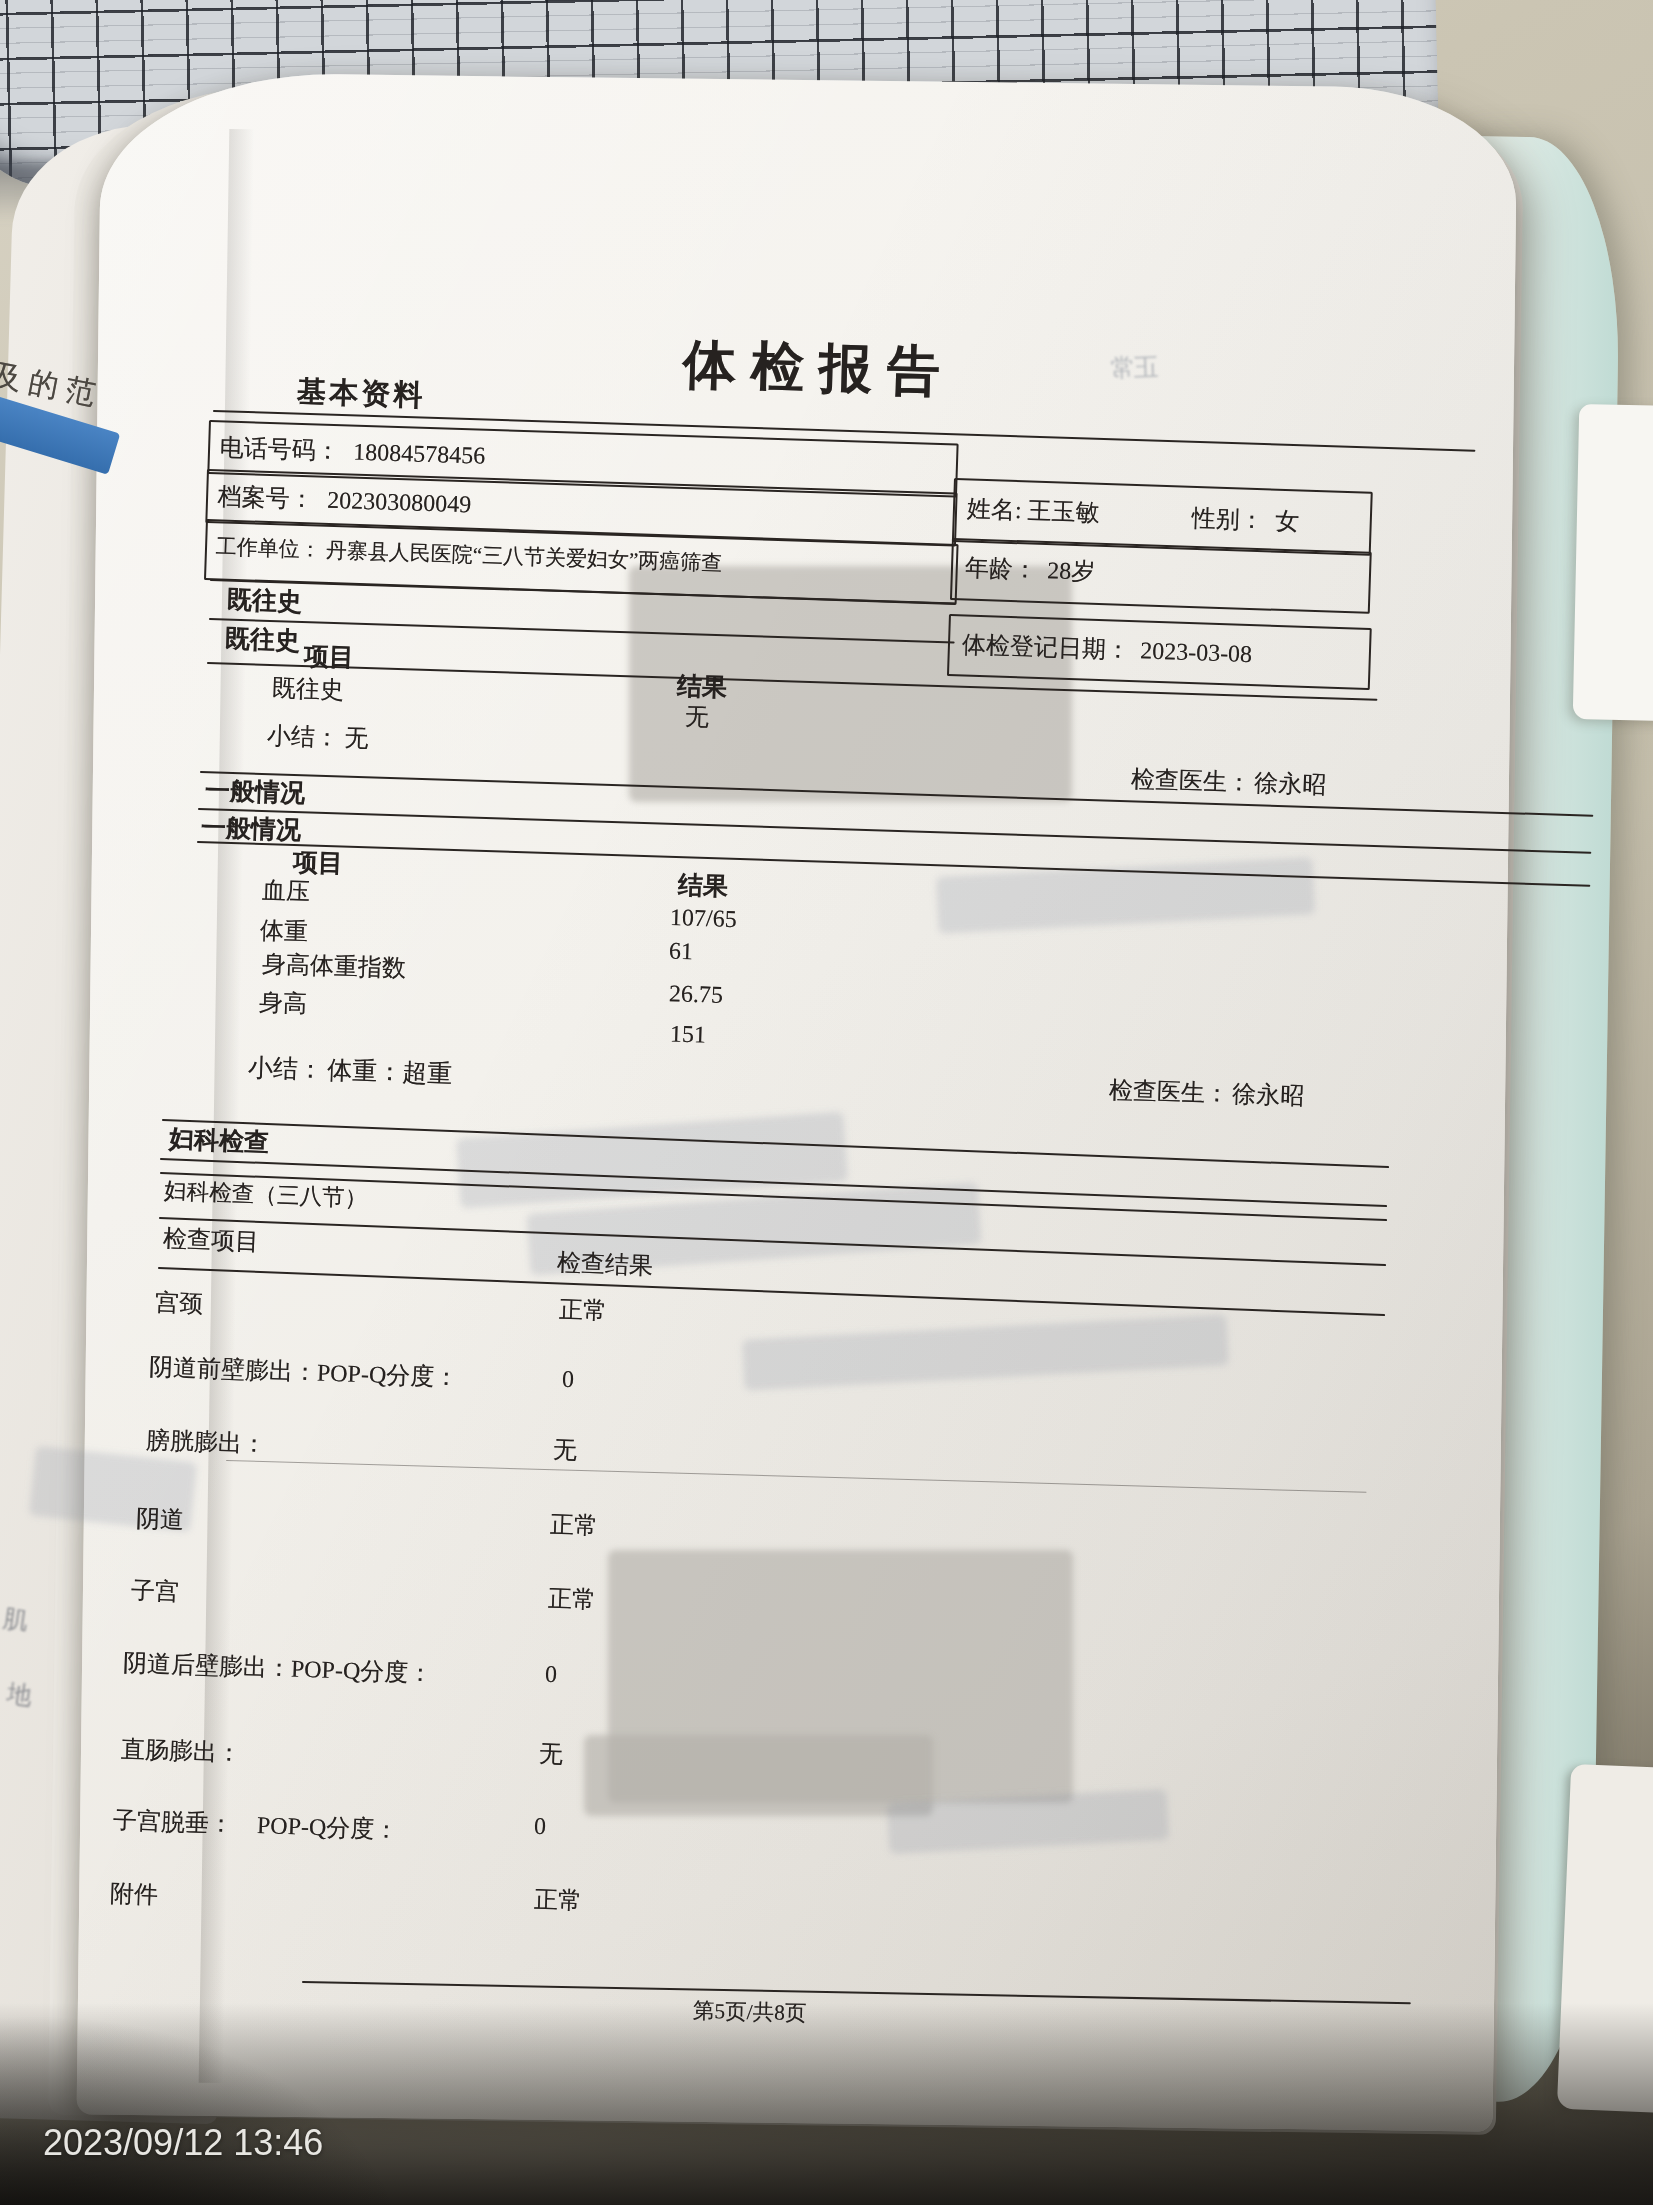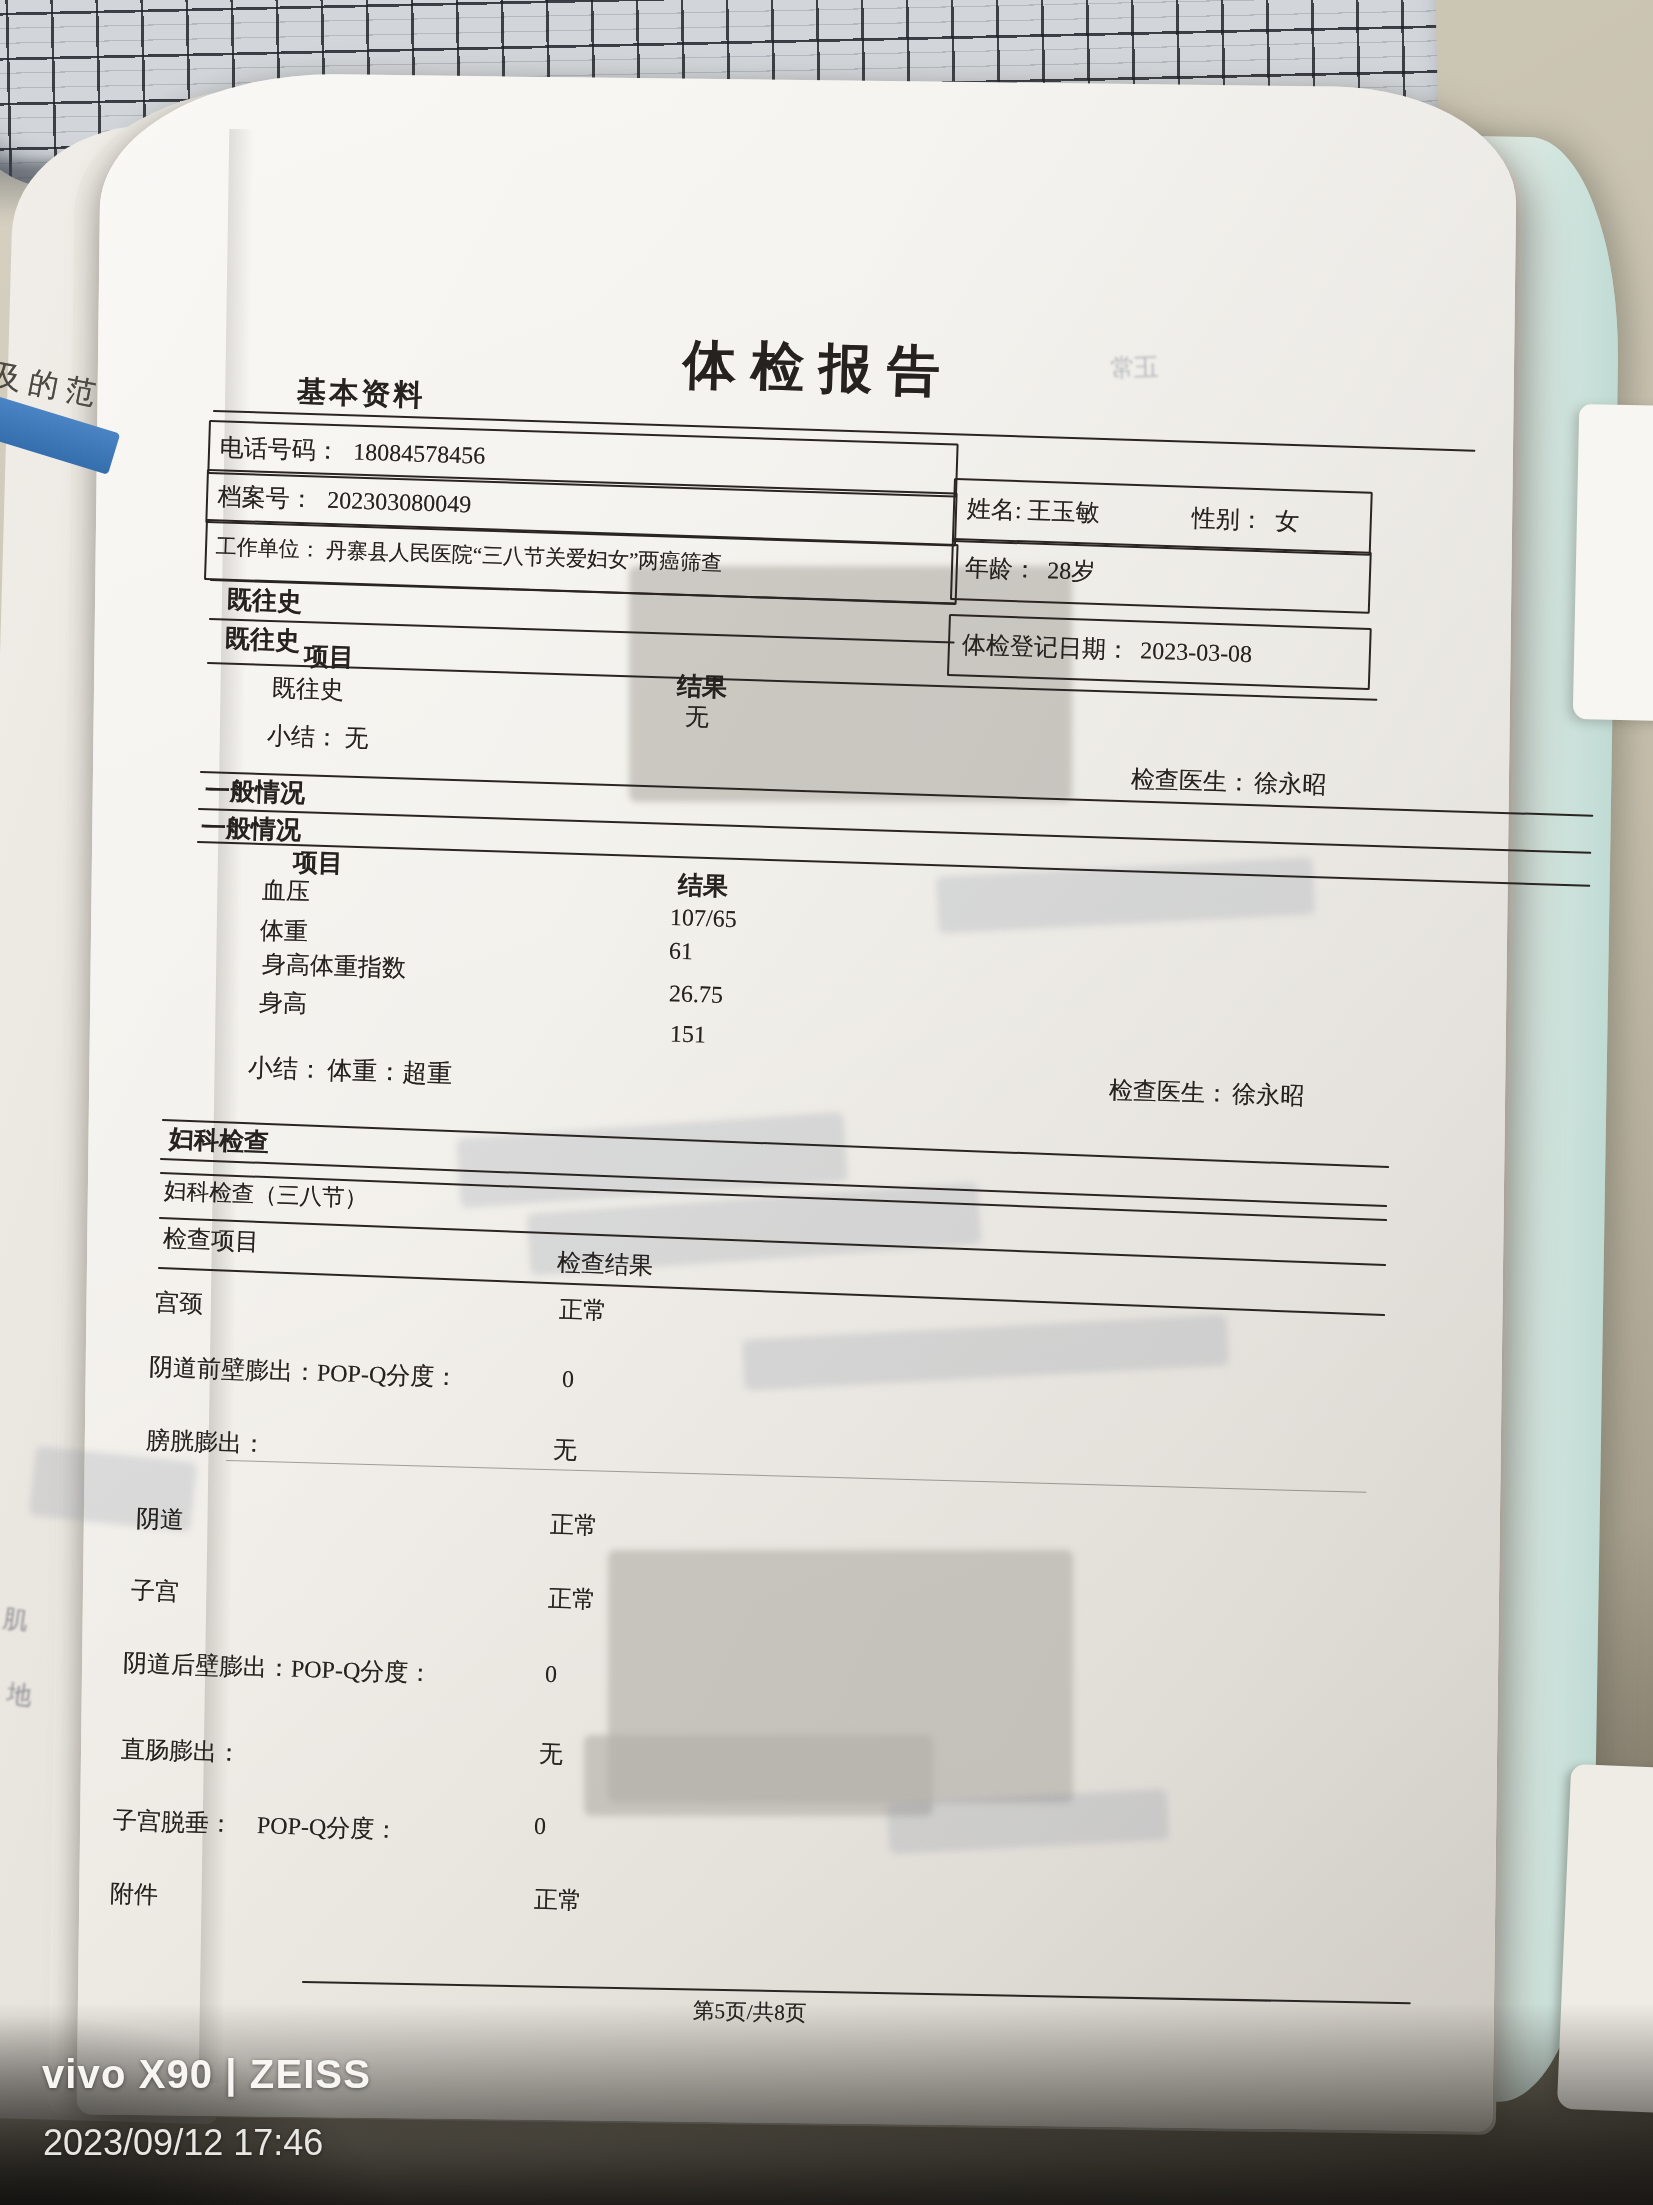--- a/index.html
+++ b/index.html
@@ -219,17 +219,16 @@
   <div class="txt" style="left:534px;top:1884px;font-size:24px;transform:rotate(2deg);">正常</div>
 
   <div class="rule" style="left:302px;top:1981px;width:1109px;height:1.6px;transform:rotate(1.1deg);"></div>
   <div class="txt" style="left:693px;top:1997px;font-size:21.5px;transform:rotate(1.4deg);">第5页/共8页</div>
 
   <div class="abs" style="left:0;top:2003px;width:1654px;height:202px;
               background:linear-gradient(to bottom, rgba(40,38,33,0) 0%, rgba(40,38,33,.45) 45%, rgba(24,22,19,.94) 100%);"></div>
   <div class="abs" style="left:-140px;top:1992px;width:592px;height:377px;
               background:radial-gradient(ellipse at 30% 80%, rgba(12,11,9,.9) 0%, rgba(12,11,9,0) 65%);"></div>
 
-  <div class="wm" style="left:42px;top:2052px;font-size:40px;letter-spacing:1.1px;">vivo X90 | ZEISS</div>
-  <div class="wm" style="left:43px;top:2122px;font-size:36px;font-weight:normal;color:rgba(247,246,242,.92);">2023/09/12 17:46</div>
+  <div class="wm" style="left:43px;top:2122px;font-size:36px;font-weight:normal;color:rgba(247,246,242,.92);">2023/09/12 13:46</div>
 
 </div>
 
 
 </body></html>

